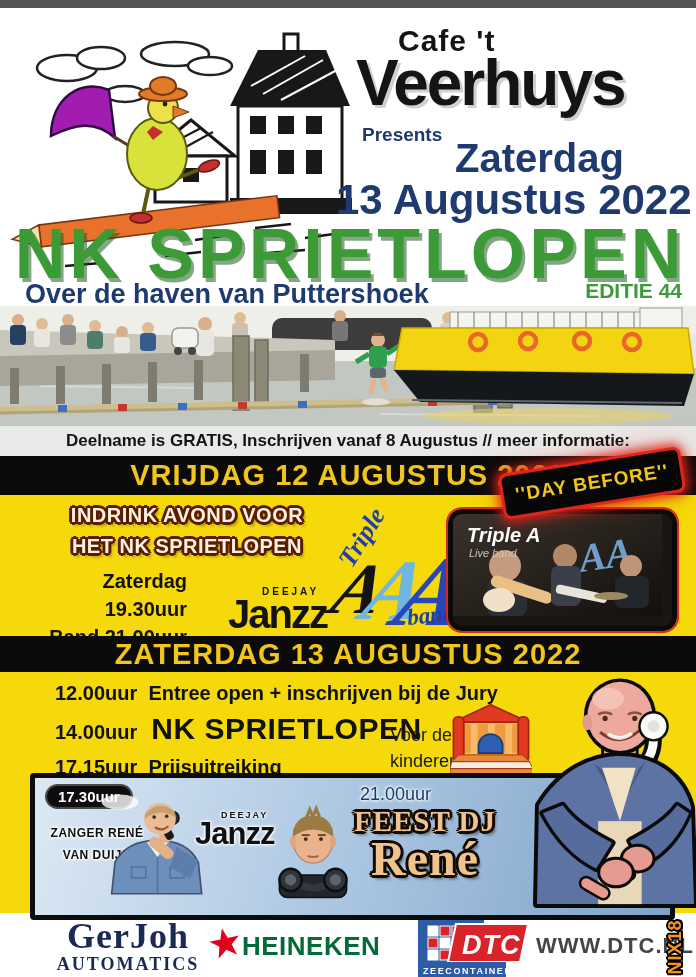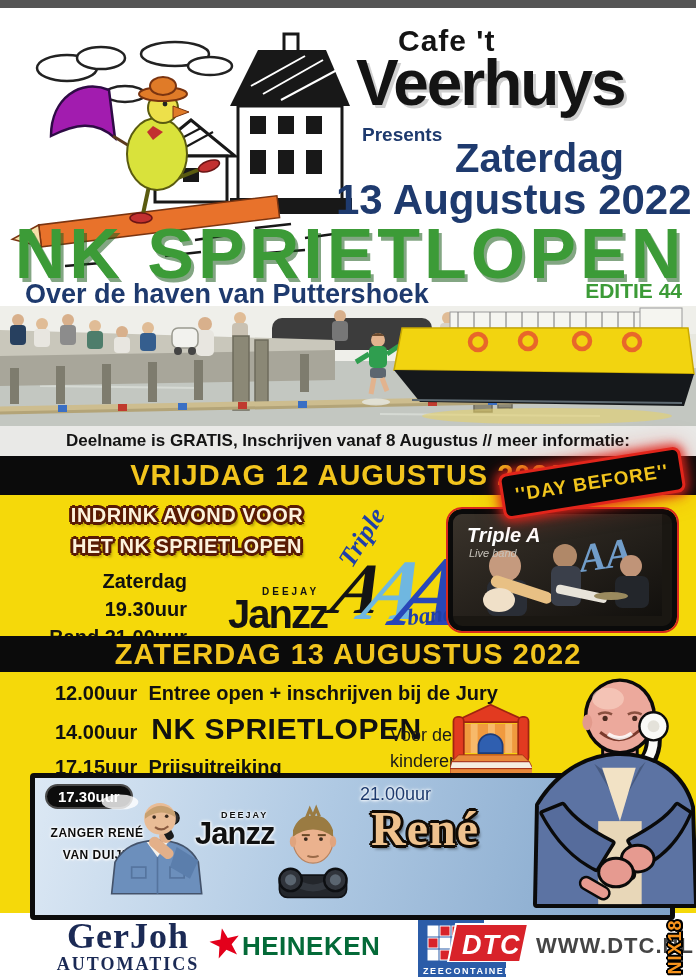--- a/index.html
+++ b/index.html
@@ -463,20 +463,21 @@
             <circle cx="80" cy="47" r="2.4" fill="#3A2A1E"></circle>
           <path d="M63,68 Q70,71 77,68" stroke="#9A6A48" stroke-width="2.5" fill="none"></path>
           <circle cx="42" cy="98" r="14" fill="#30343B" stroke="#0D0F12" stroke-width="3"></circle>
           <circle cx="42" cy="98" r="7" fill="#5A6570"></circle>
           <circle cx="98" cy="98" r="14" fill="#30343B" stroke="#0D0F12" stroke-width="3"></circle>
           <circle cx="98" cy="98" r="7" fill="#5A6570"></circle>
         </svg>
 
         <div class="abs dj-time">21.00uur</div>
         <div class="abs feest">
+          <div class="feest-l1">FEEST DJ</div>
           <div class="feest-l2">René</div>
         </div>
       </div>
     </div>
   </div>
 
   <div class="abs footer">
     <div class="abs gerjoh">
       <div class="gerjoh-name">GerJoh</div>
       <div class="gerjoh-sub">AUTOMATICS</div>

